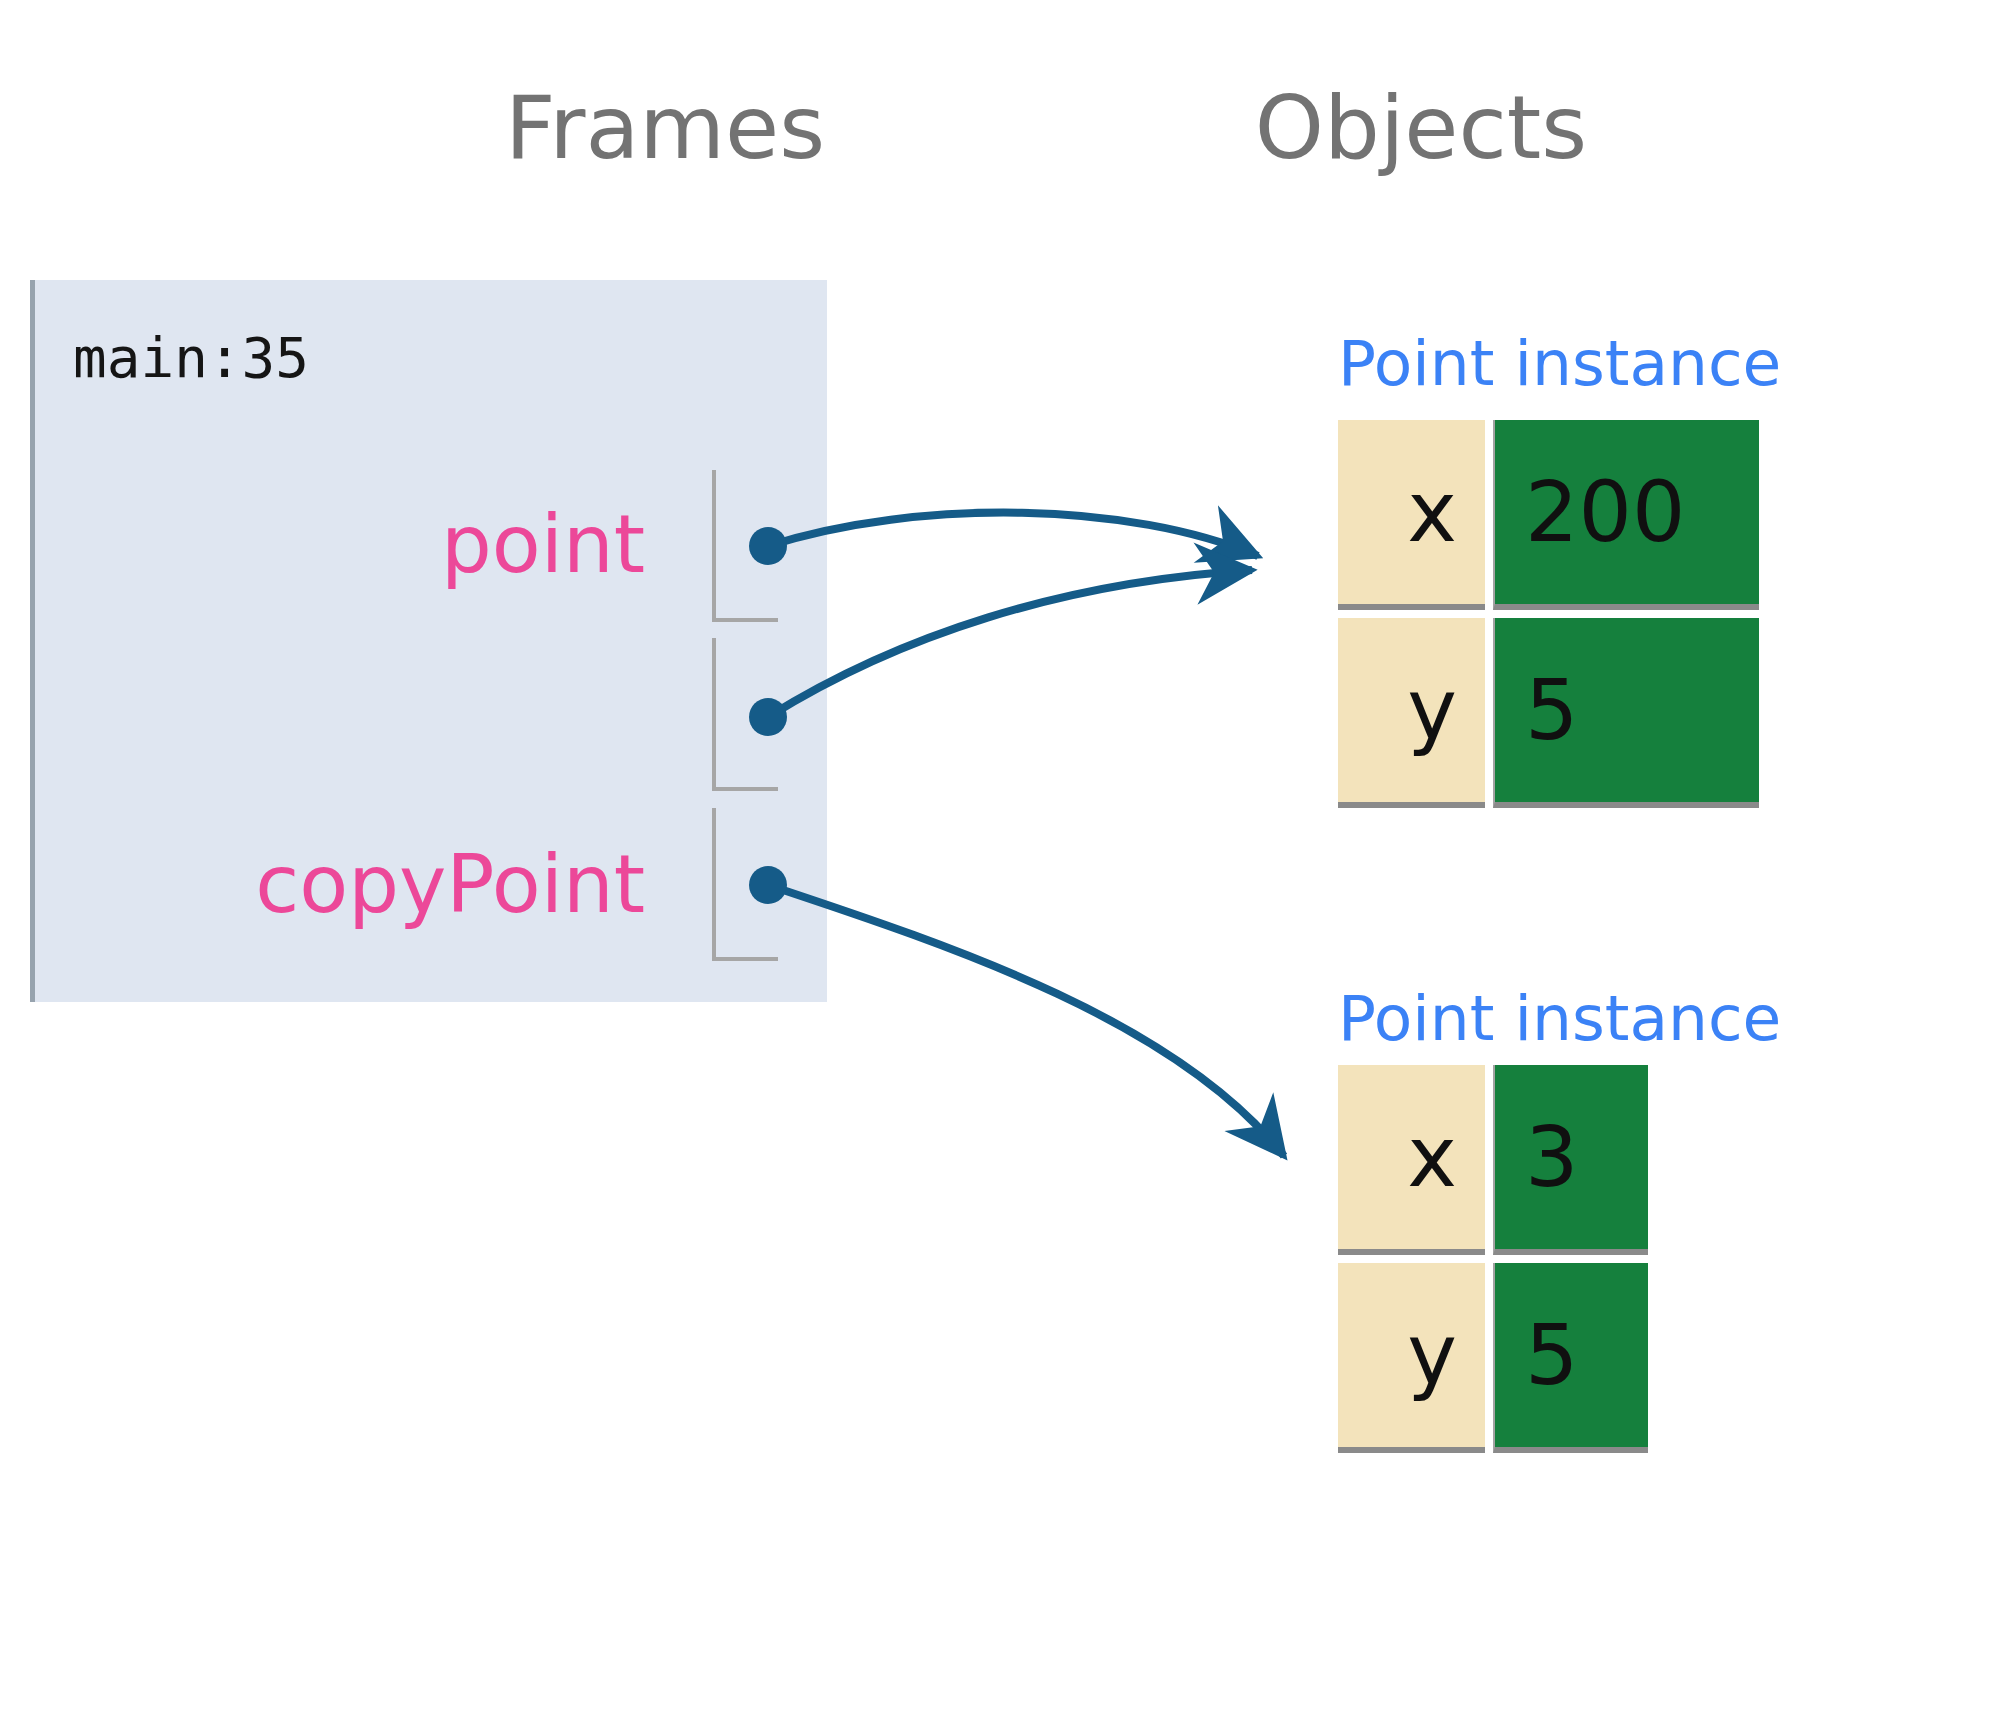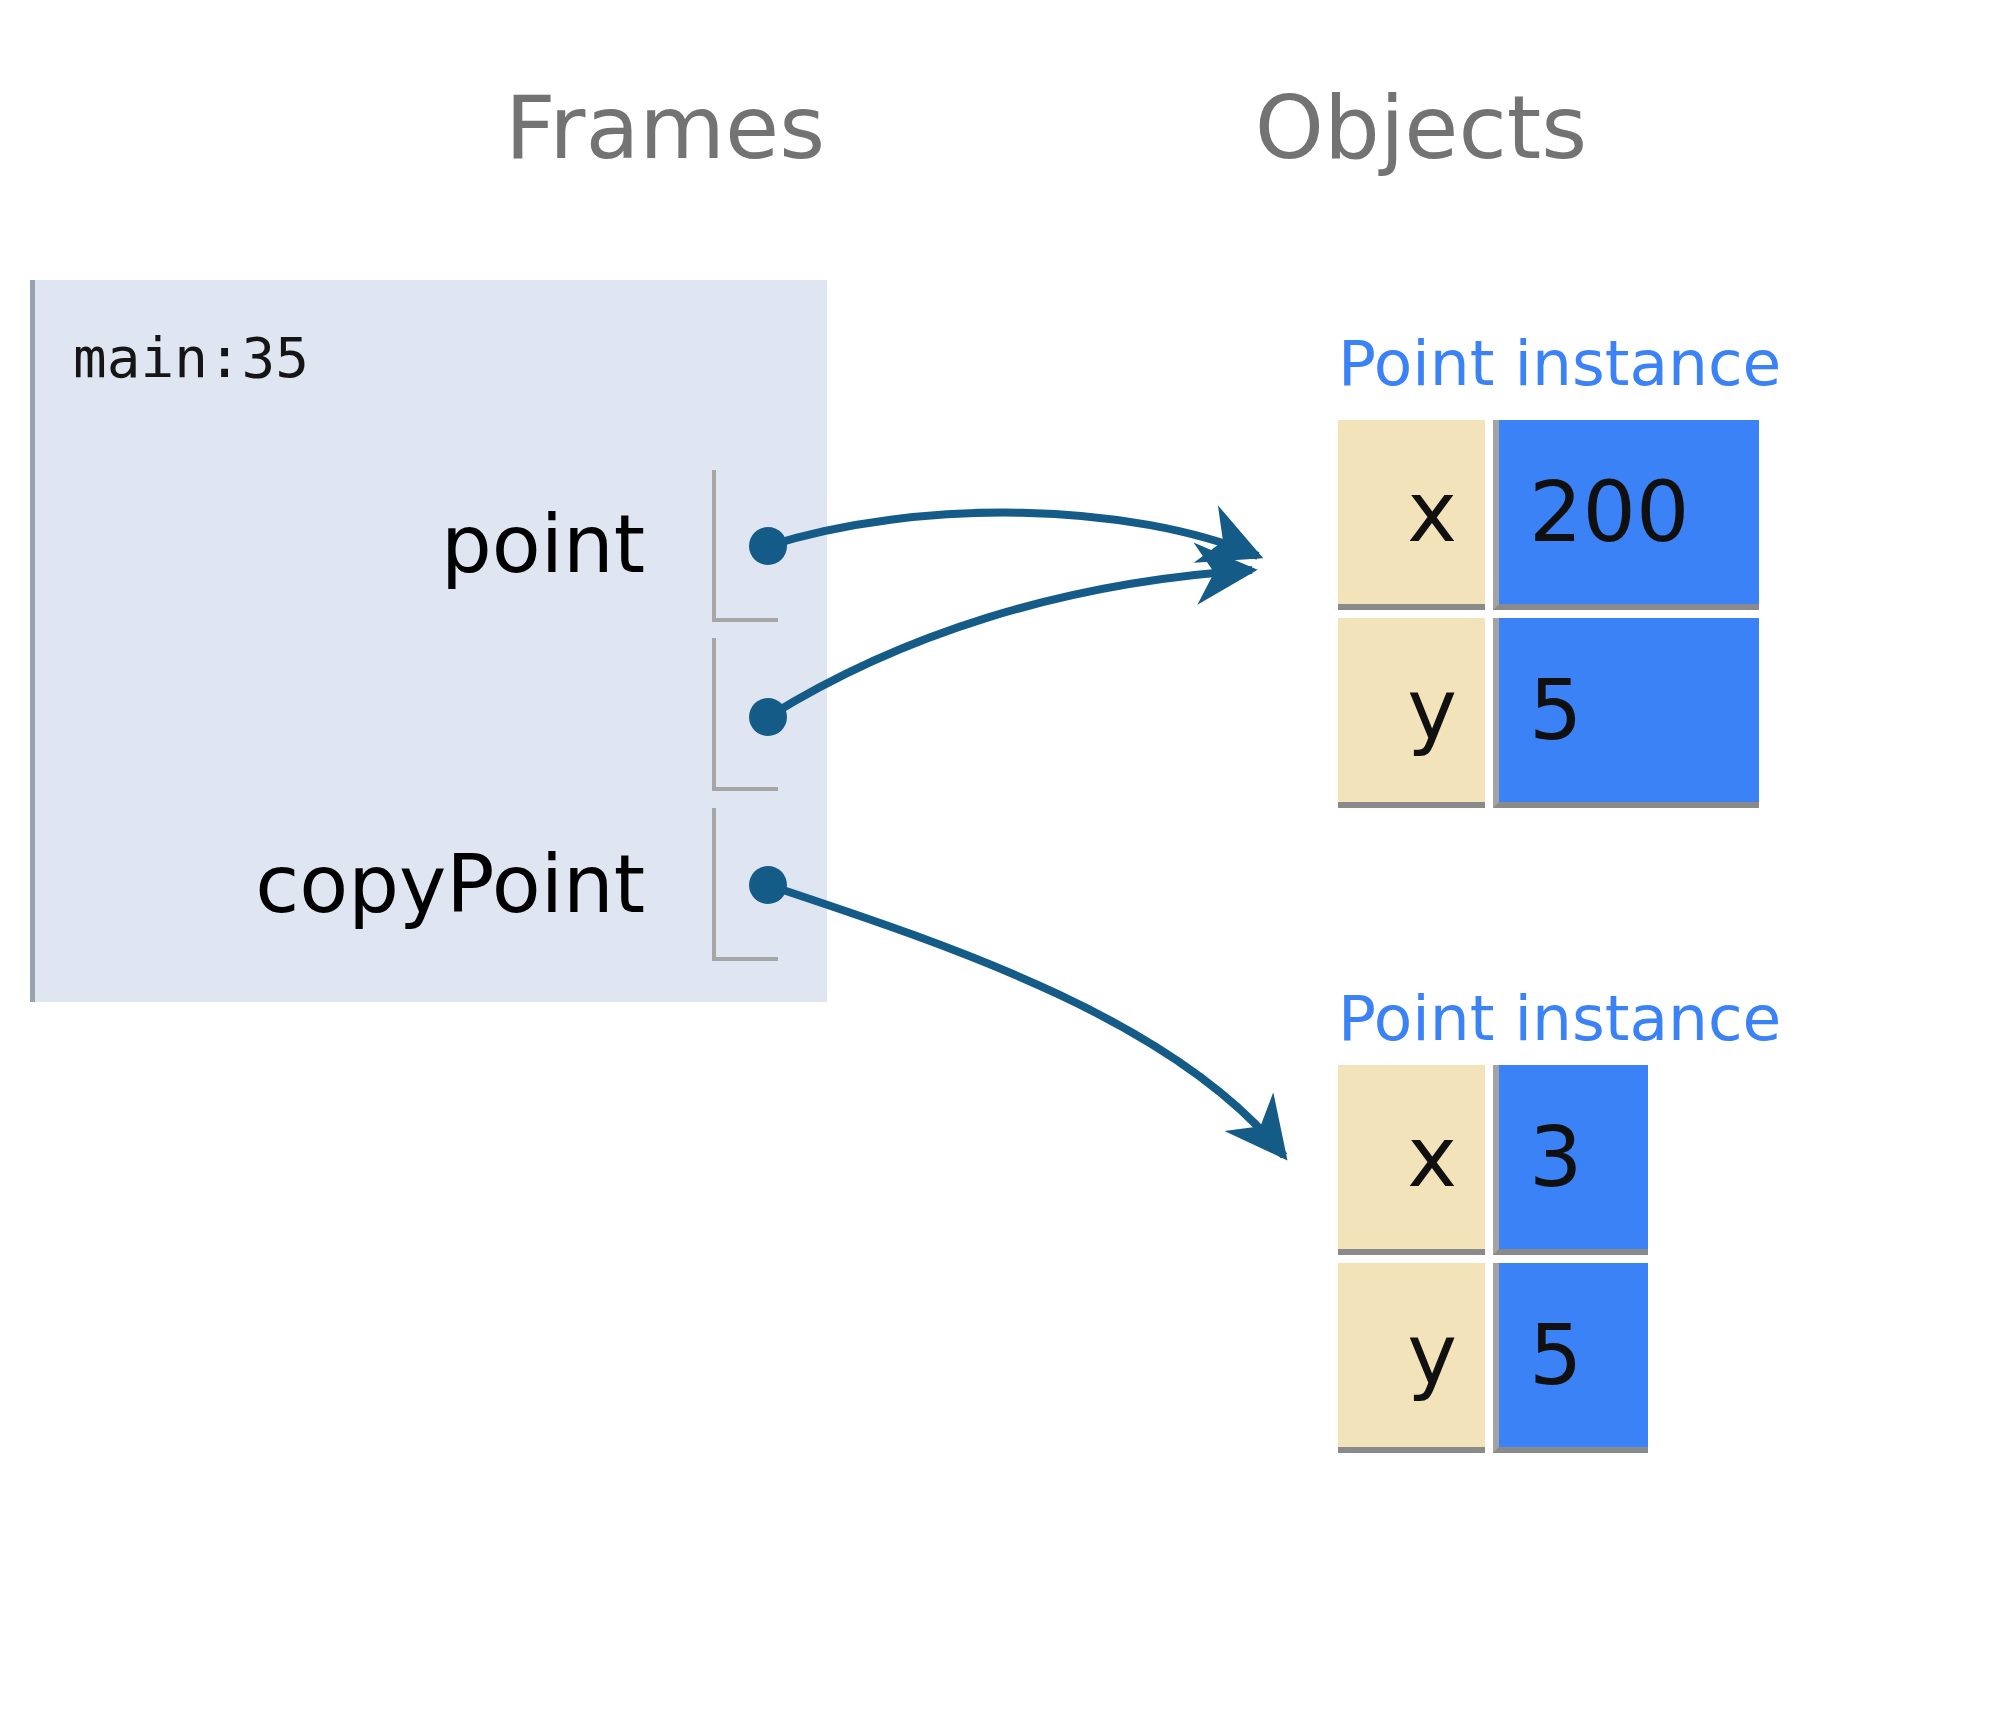--- a/index.html
+++ b/index.html
@@ -42,21 +42,21 @@
     color: #151515;
     white-space: pre;
   }
   .var-label {
     position: absolute;
     left: 80px;
     width: 565px;
     text-align: right;
     font-size: 80px;
     line-height: 100px;
-    color: #000000;
+    color: #ec4899;
     white-space: nowrap;
   }
   #var-point       { top: 495px; }
   #var-shallowcopy { top: 667px; }
   #var-copypoint   { top: 835px; }
 
   .slot-bracket {
     position: absolute;
     left: 712px;
     width: 62px;
@@ -95,22 +95,22 @@
     color: #101010;
     border-bottom: 6px solid #8a8a8a;
     white-space: nowrap;
   }
   .cell.key {
     background: #f3e3bb;
     justify-content: flex-end;
     padding-right: 28px;
   }
   .cell.val {
-    background: #3b82f6;
-    border-left: 6px solid #a3a3a3;
+    background: #15803d;
+    border-left: 2px solid #a3a3a3;
     padding-left: 30px;
   }
 
   svg.arrows-layer {
     position: absolute;
     left: 0; top: 0;
     width: 2000px;
     height: 1728px;
     pointer-events: none;
   }

